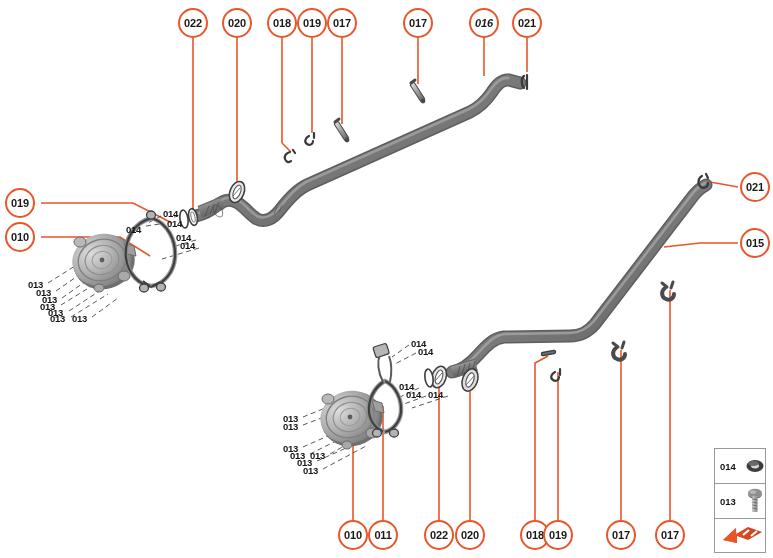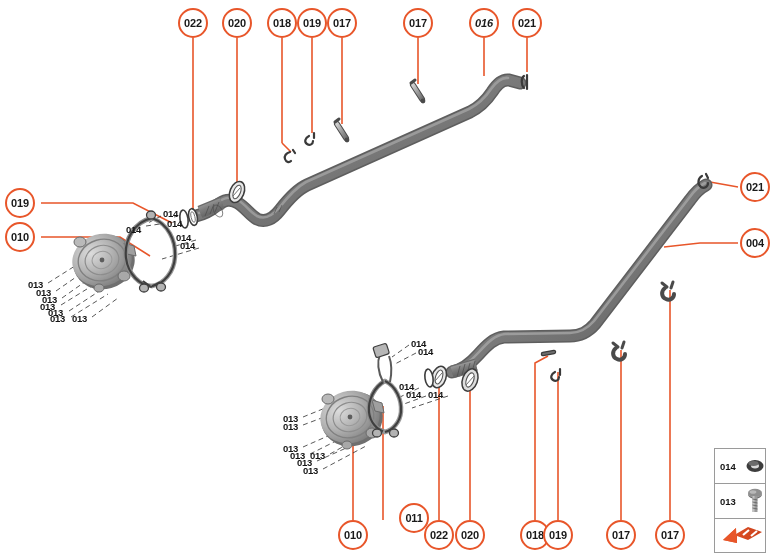--- a/index.html
+++ b/index.html
@@ -401,24 +401,24 @@
   <div class="bubble" style="left:297px;top:8px;">019</div>
   <div class="bubble" style="left:327px;top:8px;">017</div>
   <div class="bubble" style="left:403px;top:8px;">017</div>
   <div class="bubble" style="left:469px;top:8px;font-style:italic;">016</div>
   <div class="bubble" style="left:512px;top:8px;">021</div>
 
   <div class="bubble" style="left:5px;top:188px;">019</div>
   <div class="bubble" style="left:5px;top:222px;">010</div>
 
   <div class="bubble" style="left:740px;top:172px;">021</div>
-  <div class="bubble" style="left:740px;top:228px;">004</div>
+  <div class="bubble" style="left:740px;top:228px;">015</div>
 
   <div class="bubble" style="left:338px;top:520px;">010</div>
-  <div class="bubble" style="left:368px;top:503px;margin-left:31px;">011</div>
+  <div class="bubble" style="left:368px;top:520px;">011</div>
   <div class="bubble" style="left:424px;top:520px;">022</div>
   <div class="bubble" style="left:455px;top:520px;">020</div>
   <div class="bubble" style="left:520px;top:520px;">018</div>
   <div class="bubble" style="left:543px;top:520px;">019</div>
   <div class="bubble" style="left:606px;top:520px;">017</div>
   <div class="bubble" style="left:655px;top:520px;">017</div>
 
   <div class="plabel" style="left:28px;top:279px;">013</div>
   <div class="plabel" style="left:36px;top:287px;">013</div>
   <div class="plabel" style="left:42px;top:294px;">013</div>

